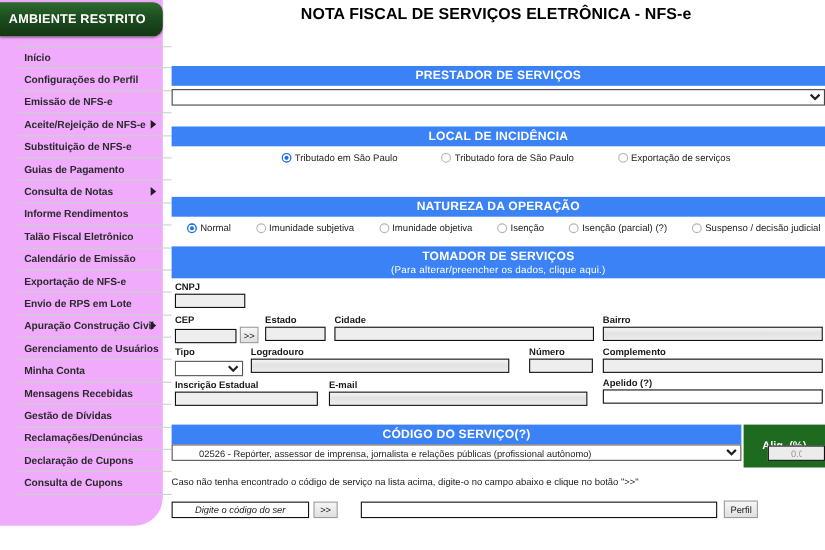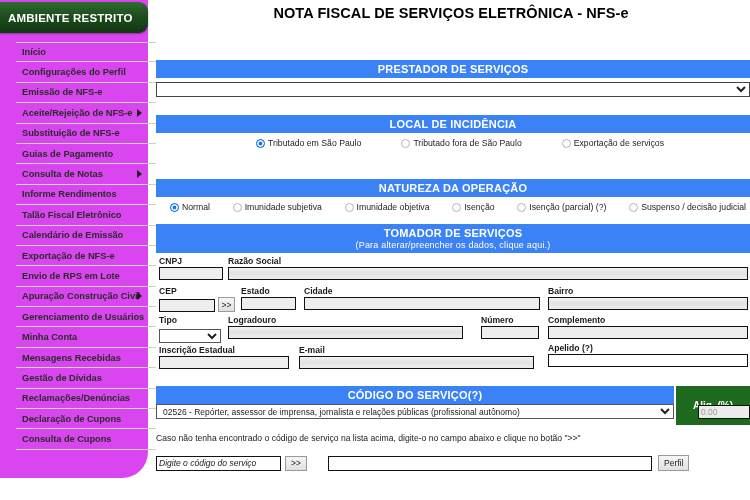--- a/index.html
+++ b/index.html
@@ -9,21 +9,21 @@
     background: #ffffff;
     font-family: "Liberation Sans", sans-serif;
     overflow: hidden;
   }
   #app { position: relative; width: 750px; height: 500px; }
 
   
   .sidebar {
     position: absolute; left: 0; top: 0;
     width: 148px; height: 478px;
-    background: #d946ef;
+    background: #f0abfc;
     border-bottom-right-radius: 26px;
   }
   .banner {
     position: absolute; left: 0; top: 2px;
     width: 148px; height: 31px;
     background: linear-gradient(to bottom, #2e6b2f 0%, #1d4d1e 45%, #123612 100%);
     border-top-right-radius: 9px;
     border-bottom-right-radius: 9px;
     box-shadow: 0 1px 2px rgba(0,0,0,0.35);
     display: flex; align-items: center;
@@ -92,21 +92,21 @@
 
   .block { position: absolute; left: 4px; width: 594px; }
 
   
   select.styled, input.styled {
     font-family: "Liberation Sans", sans-serif;
     font-size: 8.5px;
     border: 1px solid #555;
     background: #ffffff;
     height: 14px;
-    padding: 0 2px;
+    padding: 0 20px;
     color: #222;
     outline: none;
   }
   select.big {
     width: 100%;
     height: 15px;
     border: 1px solid #444;
   }
   .field-label {
     font-size: 8.6px;
@@ -294,24 +294,20 @@
         <span>TOMADOR DE SERVIÇOS</span>
         <span class="section-sub">(Para alterar/preencher os dados, clique aqui.)</span>
       </div>
 
       <div style="position:relative;height:118px;padding-top:3px;">
 
         <div style="position:absolute;left:3px;top:3px;">
           <div class="field-label">CNPJ</div>
           <div class="inp" style="width:64px;margin-top:1px;"></div>
         </div>
-        <div style="position:absolute;left:72px;top:3px;right:2px;">
-          <div class="field-label">Razão Social</div>
-          <div class="inp blurred" style="margin-top:1px;"></div>
-        </div>
 
         <div style="position:absolute;left:3px;top:33px;">
           <div class="field-label">CEP</div>
           <div style="display:flex;align-items:flex-end;margin-top:1px;">
             <div class="inp" style="width:56px;"></div>
             <button class="btn" style="width:17px;height:15px;margin-left:3px;padding:0;">&gt;&gt;</button>
           </div>
         </div>
         <div style="position:absolute;left:85px;top:33px;">
           <div class="field-label">Estado</div>

